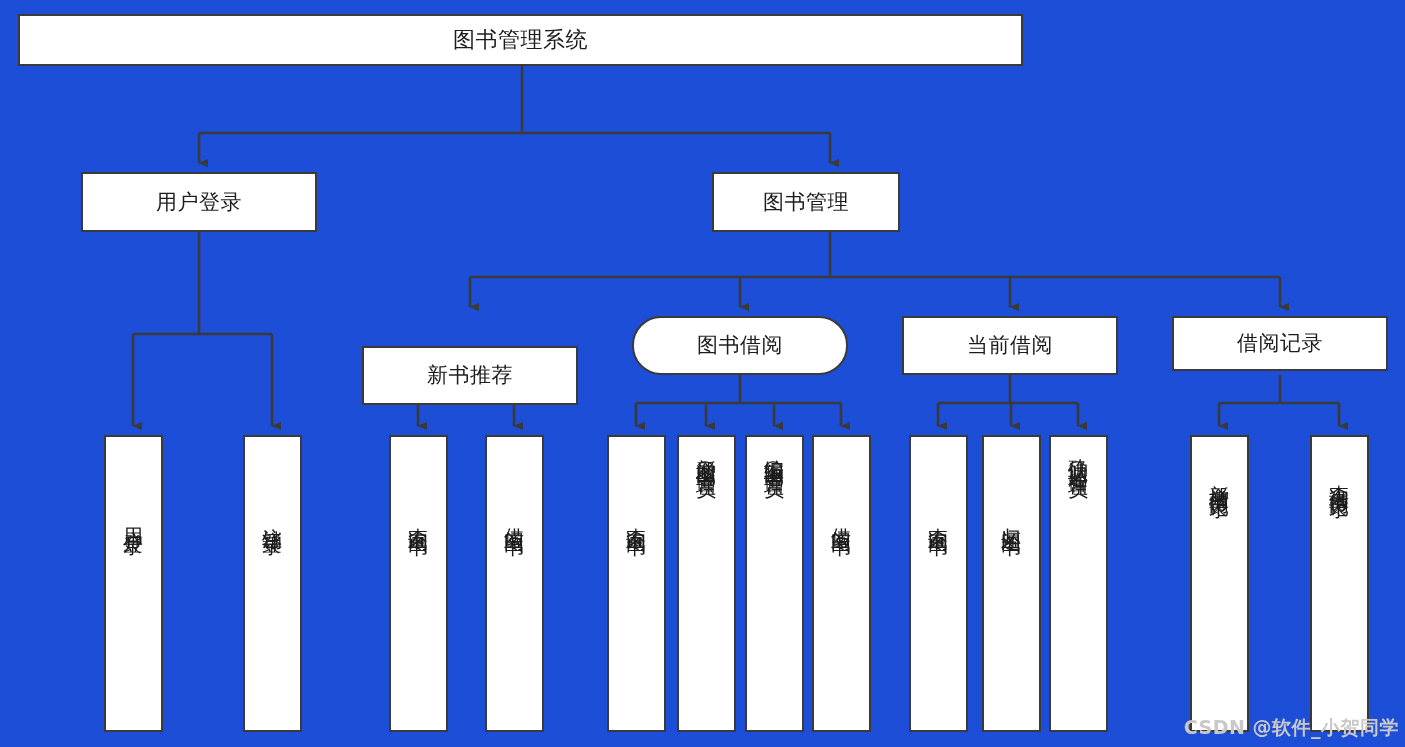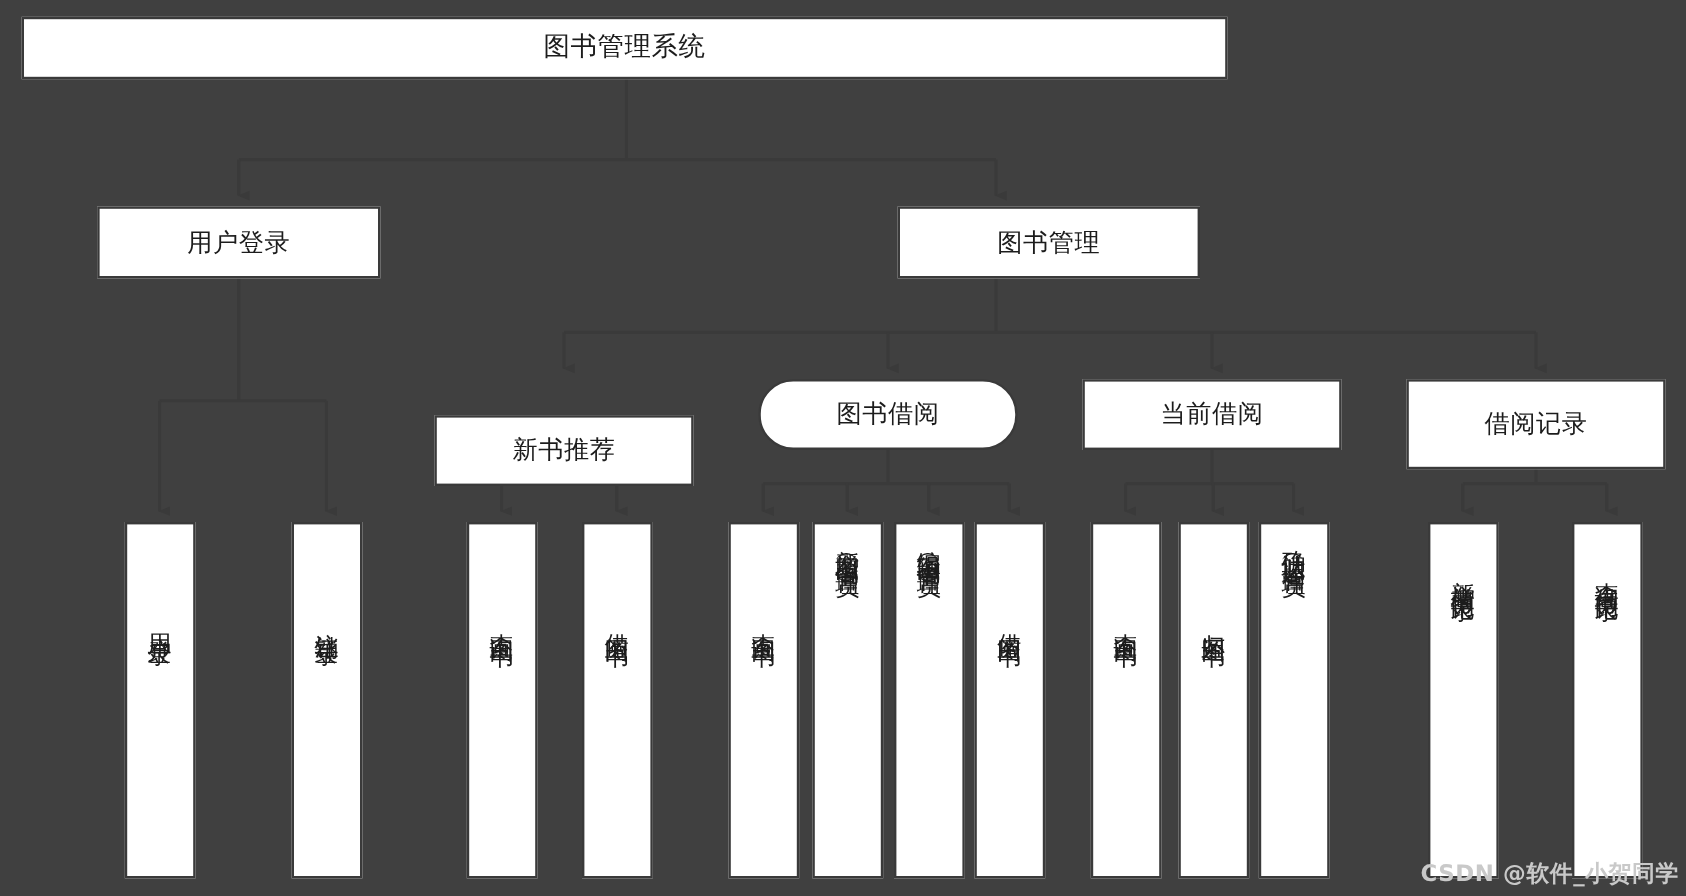--- a/index.html
+++ b/index.html
@@ -11,21 +11,21 @@
     width: 1405px;
     height: 747px;
     font-family: "DejaVu Sans", "Liberation Sans", sans-serif;
     overflow: hidden;
     position: relative;
   }
   #diagram-root {
     position: relative;
     width: 1405px;
     height: 747px;
-    background: #404040;
+    background: #1d4ed8;
   }
   svg.connectors {
     position: absolute;
     left: 0;
     top: 0;
     width: 1405px;
     height: 747px;
     pointer-events: none;
   }
   .node {
@@ -136,34 +136,34 @@
     </g>
   </svg>
 
   <div class="node horiz root" style="left:18px; top:14px; width:1005px; height:52px;">
     <span class="node-label">图书管理系统</span>
   </div>
 
   <div class="node horiz" style="left:81px; top:172px; width:236px; height:60px;">
     <span class="node-label">用户登录</span>
   </div>
-  <div class="node horiz" style="left:748px; top:172px; width:252px; height:60px;">
+  <div class="node horiz" style="left:712px; top:172px; width:188px; height:60px;">
     <span class="node-label">图书管理</span>
   </div>
 
   <div class="node horiz" style="left:362px; top:316px; width:216px; height:59px;margin-top:30px;">
     <span class="node-label">新书推荐</span>
   </div>
   <div class="node horiz" style="left:632px; top:316px; width:216px; height:59px;border-radius:29px;">
     <span class="node-label">图书借阅</span>
   </div>
   <div class="node horiz" style="left:902px; top:316px; width:216px; height:59px;">
     <span class="node-label">当前借阅</span>
   </div>
-  <div class="node horiz" style="left:1172px; top:316px; width:216px; height:75px;font-family:Liberation Serif, serif;">
+  <div class="node horiz" style="left:1172px; top:316px; width:216px; height:55px;font-family:Liberation Serif, serif;">
     <span class="node-label">借阅记录</span>
   </div>
 
   <div class="node vert" style="left:104px; top:435px; width:59px; height:297px; padding-top:75px;">
     <span class="node-label">用户登录</span>
   </div>
   <div class="node vert" style="left:243px; top:435px; width:59px; height:297px; padding-top:75px;">
     <span class="node-label">注销登录</span>
   </div>
 

